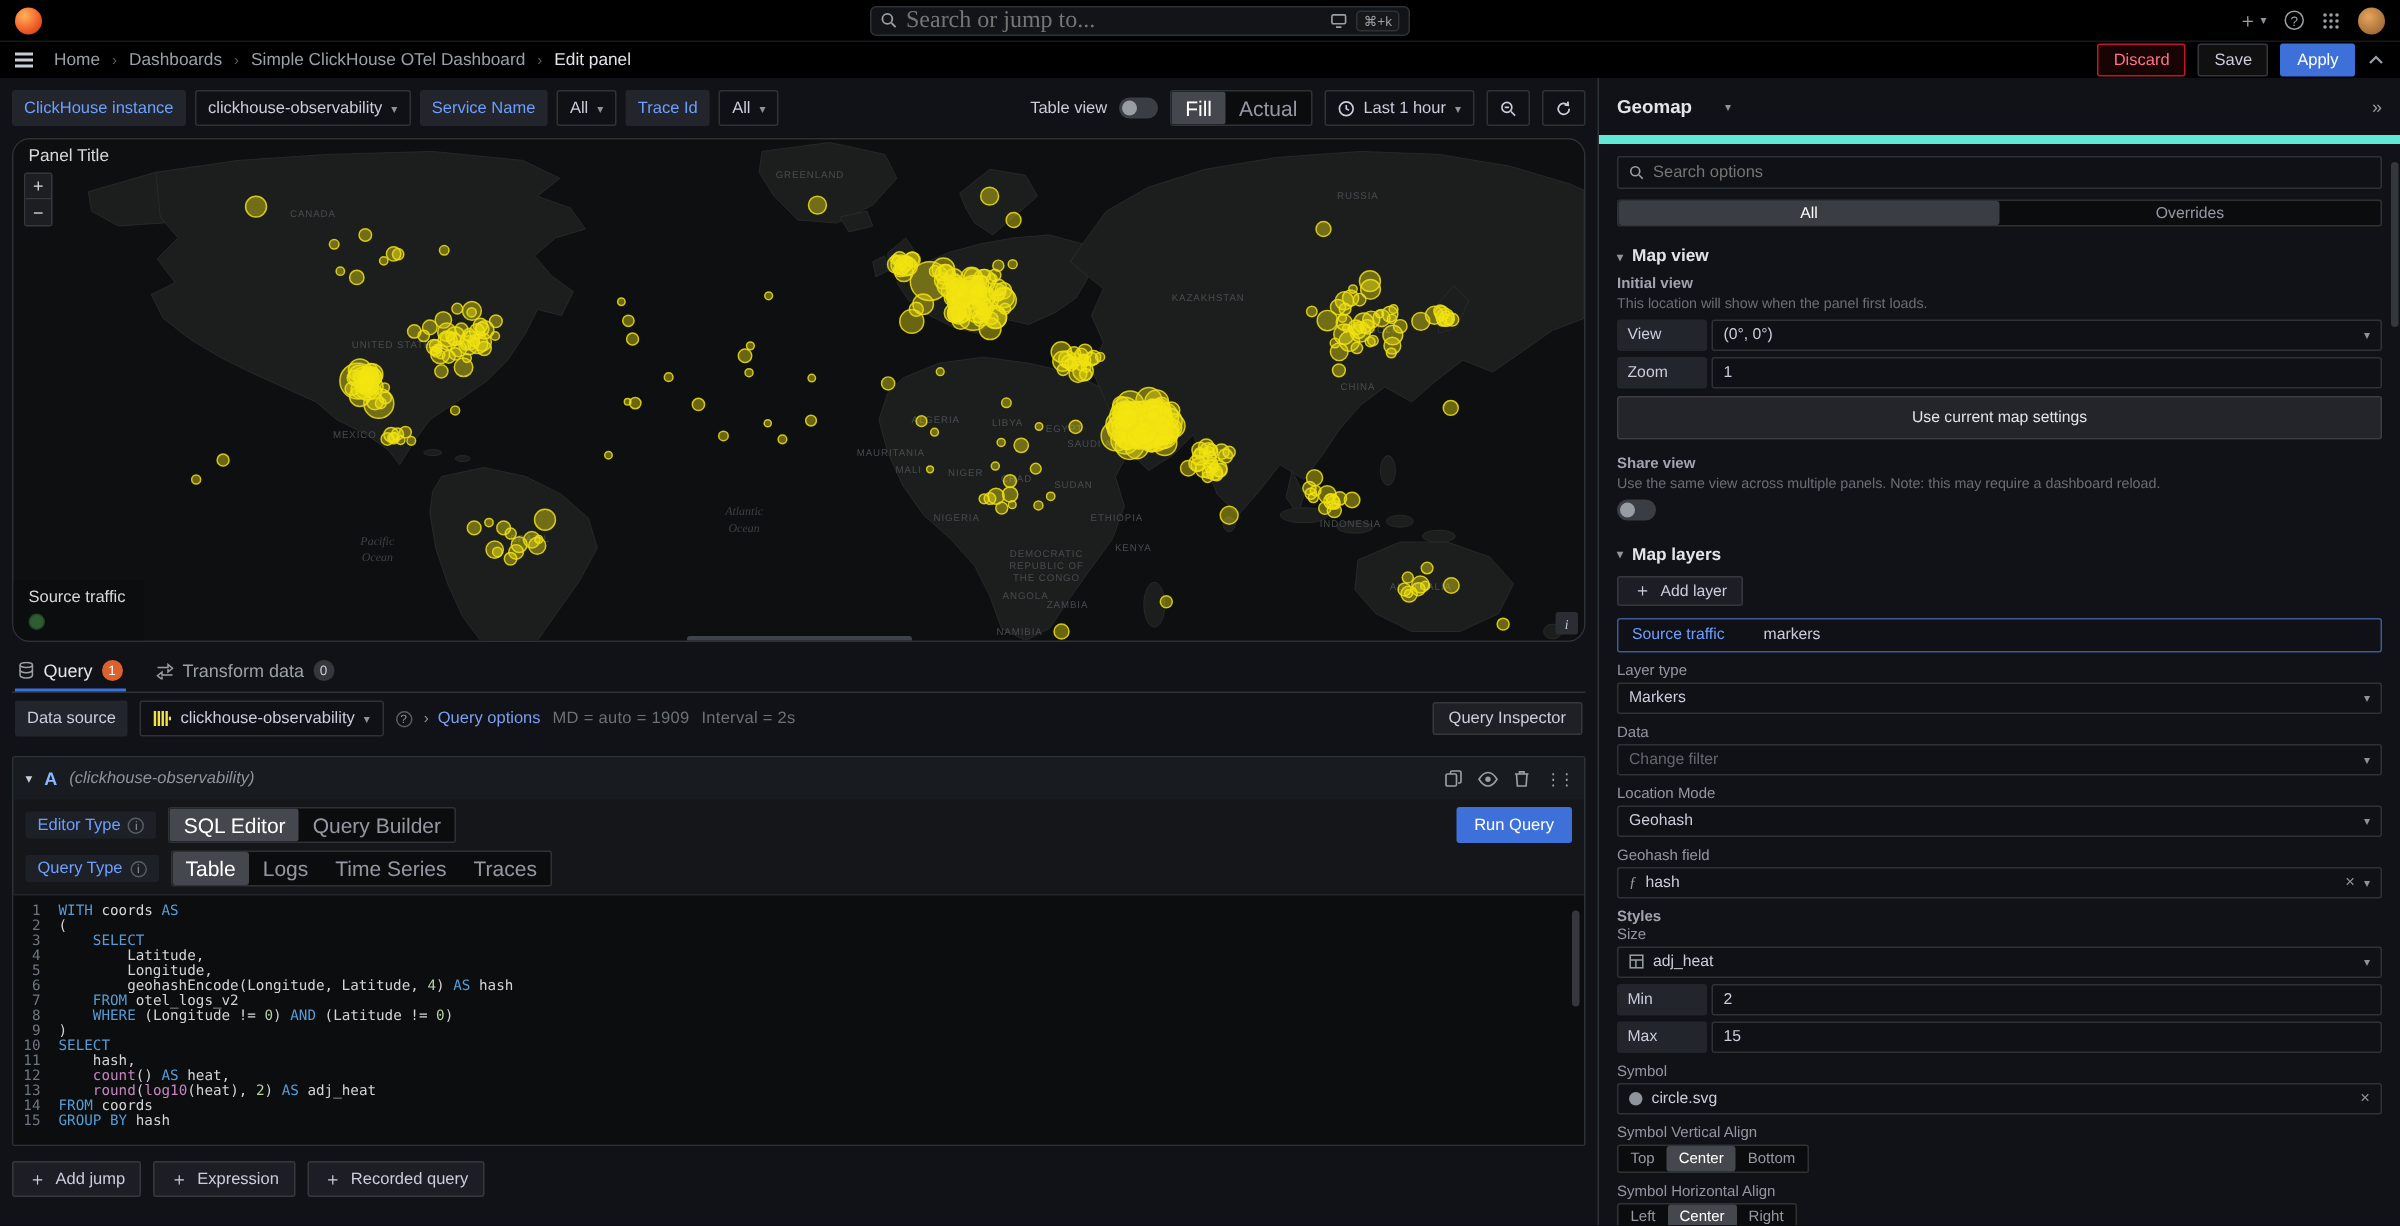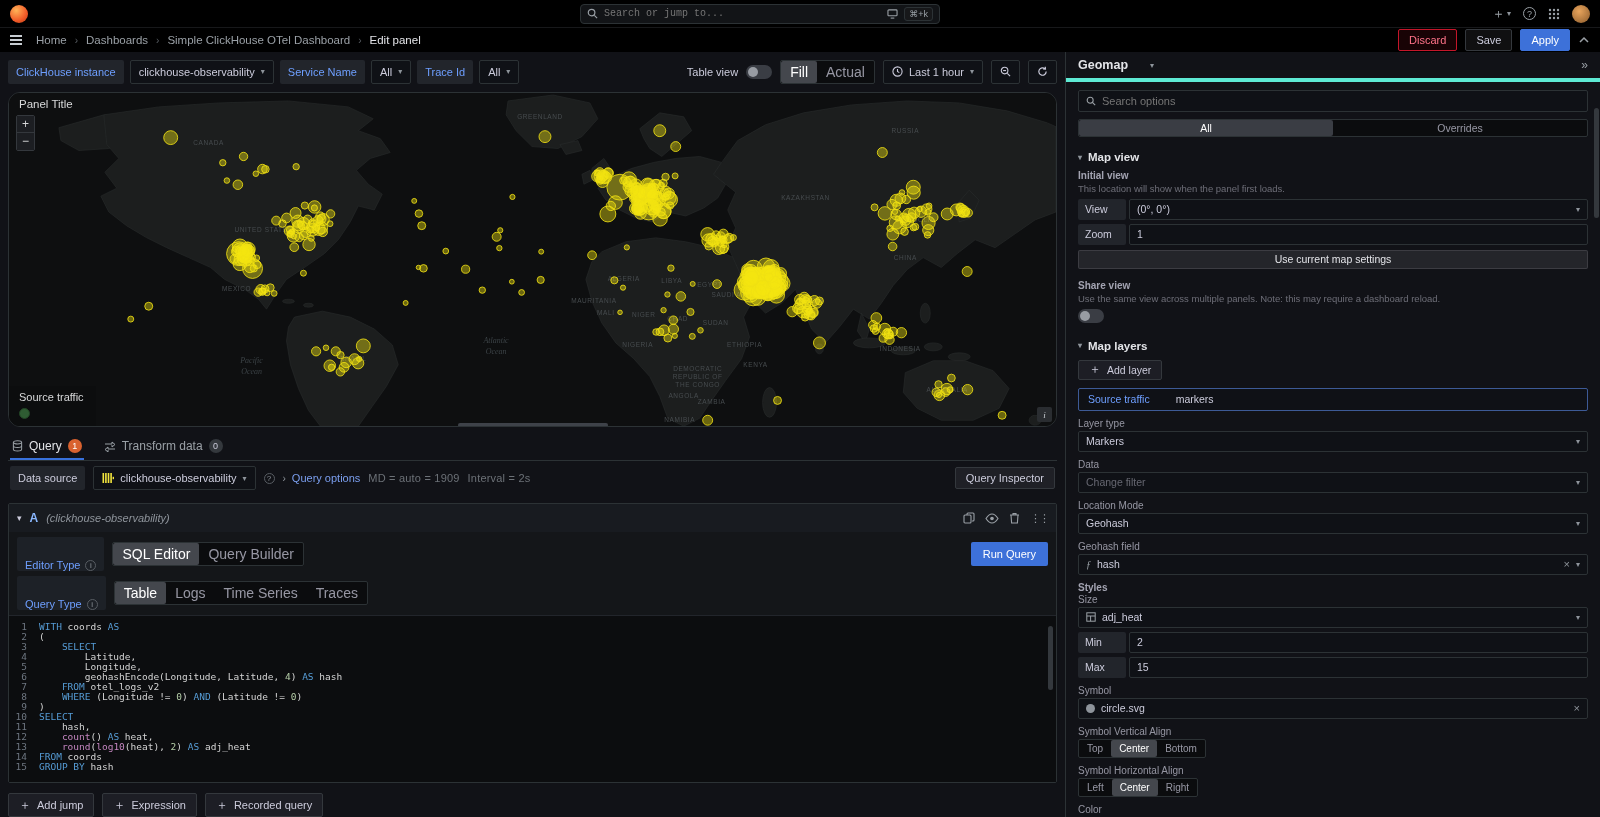--- a/index.html
+++ b/index.html
@@ -3,21 +3,21 @@
 <meta charset="utf-8">
 <style>
   *{margin:0;padding:0;box-sizing:border-box}
   html,body{width:1600px;height:817px;overflow:hidden;background:#0b0c0e;
     font-family:"Liberation Sans",sans-serif;color:#ccccdc;font-size:12px}
   .icon-svg{display:block}
   
   .topnav{height:28px;background:#000;display:flex;align-items:center;padding:0 10px;gap:10px;border-bottom:1px solid #17181a}
   .logo{width:18px;height:18px;border-radius:50%;background:radial-gradient(circle at 35% 30%,#ffb357,#f05a28 60%,#b33a12);position:relative;flex:none}
   .topnav-search{width:360px;height:20px;margin:0 auto;background:#121417;border:1px solid #2c3235;border-radius:4px;display:flex;align-items:center;padding:0 6px;gap:6px}
-  .topnav-search input{flex:1;background:transparent;border:none;outline:none;color:#9aa0a6;font-size:10px;font-family:Liberation Mono, monospace}
+  .topnav-search input{flex:1;background:transparent;border:none;outline:none;color:#9aa0a6;font-size:16px;font-family:Liberation Serif, serif}
   .kbd{font-size:9px;color:#9aa0a6;border:1px solid #2c3235;border-radius:3px;padding:1px 4px;background:#17181a}
   .topnav-right{display:flex;align-items:center;gap:12px}
   .tn-icon{color:#9aa0a6;font-size:13px;display:flex;align-items:center;gap:2px;cursor:pointer}
   .avatar{width:18px;height:18px;border-radius:50%;background:radial-gradient(circle at 40% 35%,#e8a45c,#8a5a2b);flex:none}
   
   .crumbbar{height:24px;background:#000;display:flex;align-items:center;padding:0 10px;gap:8px}
   .burger{display:flex;flex-direction:column;gap:2.5px;margin-right:6px;cursor:pointer}
   .burger span{display:block;width:12px;height:1.5px;background:#c7cdd2}
   .crumb{color:#9aa0a6;font-size:11.5px;cursor:pointer}
   .crumb.current{color:#e3e4e8}
@@ -70,52 +70,52 @@
   .dslabel{height:24px;display:flex;align-items:center;background:#22252b;color:#ccccdc;font-size:11px;padding:0 8px;border-radius:2px}
   .dsselect{height:24px;display:flex;align-items:center;gap:6px;background:#0f1116;border:1px solid #2c3235;padding:0 8px;border-radius:2px;font-size:11px;cursor:pointer}
   .qopt{color:#7b9ff0;font-size:11px;display:flex;align-items:center;gap:6px;cursor:pointer}
   .qmeta{color:#6c7177;font-size:11px;letter-spacing:.2px}
   .qcard{margin-top:8px;border:1px solid #2c3235;border-radius:2px;background:#141619}
   .qcard-head{height:28px;display:flex;align-items:center;gap:8px;padding:0 8px;background:#181b20}
   .refid{color:#8ab8ff;font-size:12px;font-weight:bold}
   .dshint{color:#8e949b;font-size:11px;font-style:italic}
   .qicons{margin-left:auto;display:flex;align-items:center;gap:10px;color:#9aa0a6}
   .qrow{display:flex;align-items:center;gap:8px;padding:5px 8px}
-  .ilabel{height:34px;display:flex;align-items:flex-end;gap:5px;background:#1d2127;color:#6e9fff;font-size:11px;padding:0 8px;border-radius:2px}
+  .ilabel{height:18px;display:flex;align-items:center;gap:5px;background:#1d2127;color:#6e9fff;font-size:11px;padding:0 8px;border-radius:2px}
   .qmark{width:11px;height:11px;border-radius:50%;border:1px solid #585d63;color:#8e949b;font-size:8px;display:flex;align-items:center;justify-content:center}
   .runbtn{margin-left:auto;height:24px;background:#3d71d9;color:#fff;font-size:11px;border-radius:2px;display:flex;align-items:center;padding:0 12px;cursor:pointer}
   .code{position:relative;background:#0c0d0f;border-top:1px solid #22252b;padding:6px 0 10px 0;min-height:166px}
   .code-line{display:flex;height:10px;font-family:"DejaVu Sans Mono",monospace;font-size:9.5px;line-height:10px}
   .ln{width:30px;flex:none;text-align:right;padding-right:12px;color:#6e7681}
   .lc{white-space:pre;color:#d4d4d4}
   .tok-kw{color:#569cd6}.tok-fn{color:#c586c0}.tok-num{color:#b5cea8}.tok-pl{color:#d4d4d4}
   .code-scroll{position:absolute;right:3px;top:10px;width:5px;height:64px;border-radius:3px;background:#34383d}
   .qfooter{margin-top:10px;display:flex;gap:8px}
   .addbtn{height:24px;display:inline-flex;align-items:center;gap:6px;border:1px solid #34383d;background:rgba(204,204,220,.07);color:#ccccdc;font-size:11px;padding:0 10px;border-radius:2px;cursor:pointer}
   .plus{color:#ccccdc;font-size:12px}
   
-  .viz-head{height:30px;display:flex;align-items:center;gap:22px;padding:0 12px;border-bottom:4px solid #5eead4;flex:none}
+  .viz-head{height:44px;display:flex;align-items:center;gap:22px;padding:0 12px;border-bottom:6px solid #5eead4;flex:none}
   .viz-title{font-size:12.5px;color:#e3e4e8;font-weight:bold}
   .side-scroll{padding:8px 12px 0 12px;overflow:hidden}
   .srchbox{height:22px;border:1px solid #2c3235;border-radius:2px;display:flex;align-items:center;gap:6px;padding:0 7px;background:#0f1116}
   .srchbox input{flex:1;background:transparent;border:none;outline:none;color:#9aa0a6;font-size:11px;font-family:"Liberation Sans",sans-serif}
   .side-tabs{margin-top:7px;display:flex;border:1px solid #2c3235;background:#0b0c0e;border-radius:2px;height:18px}
   .side-tab{flex:1;display:flex;align-items:center;justify-content:center;font-size:10.5px;color:rgba(204,204,220,.72);cursor:pointer}
   .side-tab.sel{background:#3a3d44;color:#fff;border-radius:2px}
   .sec-head{margin-top:14px;display:flex;align-items:center;gap:6px;font-size:11.5px;color:#e3e4e8;font-weight:bold;cursor:pointer}
   .olabel{margin-top:7px;font-size:10px;color:rgba(204,204,220,.78);font-weight:bold}
   .olabel.plain{font-weight:normal;color:rgba(204,204,220,.7)}
   .odesc{margin-top:2px;font-size:9.5px;color:rgba(204,204,220,.48);line-height:1.25}
   .orow{margin-top:4px;display:flex;align-items:stretch;gap:3px}
-  .inl{width:48px;flex:none;background:#22252b;border-radius:2px;display:flex;align-items:center;padding:0 7px;font-size:10.5px;color:#ccccdc}
+  .inl{width:60px;flex:none;background:#22252b;border-radius:2px;display:flex;align-items:center;padding:0 7px;font-size:10.5px;color:#ccccdc}
   .select{flex:1;height:21px;border:1px solid #2c3235;background:#0f1116;border-radius:2px;display:flex;align-items:center;gap:6px;padding:0 7px;font-size:10.5px;color:#ccccdc;cursor:pointer}
   .select .sp{flex:1}
   .select .dim{color:rgba(204,204,220,.45)}
   .oinput{flex:1;height:21px;border:1px solid #2c3235;background:#0f1116;border-radius:2px;color:#ccccdc;font-size:10.5px;padding:0 7px;outline:none;font-family:"Liberation Sans",sans-serif}
-  .widebtn{margin-top:5px;height:19px;display:flex;align-items:center;justify-content:center;background:rgba(204,204,220,.1);border:1px solid rgba(204,204,220,.14);border-radius:2px;font-size:10.5px;color:#e3e4e8;cursor:pointer}
+  .widebtn{margin-top:5px;height:29px;display:flex;align-items:center;justify-content:center;background:rgba(204,204,220,.1);border:1px solid rgba(204,204,220,.14);border-radius:2px;font-size:10.5px;color:#e3e4e8;cursor:pointer}
   .layerrow{margin-top:8px;height:23px;border:1px solid #3d5a96;border-radius:2px;background:#0f1116;display:flex;align-items:center;padding:0 9px;gap:26px}
   .layername{color:#6e9fff;font-size:10.5px}
   .layertype{color:#ccccdc;font-size:10.5px}
   .sgroup{display:inline-flex;background:#0b0c0e;border:1px solid #2c3235;border-radius:2px;height:19px;margin-top:2px}
   .sgroup .ropt{font-size:10px;padding:0 8px}
   .xclear{color:#8e949b;font-size:11px;cursor:pointer}
   .fnicon{color:#9aa0a6;font-size:10px;font-style:italic;font-family:"Liberation Serif",serif}
   .circ-ic{width:9px;height:9px;border-radius:50%;background:#8e949b;flex:none}
   .sb-scrollbar{position:absolute;right:1px;top:56px;width:5px;height:110px;background:#34383d;border-radius:3px}
 </style>

